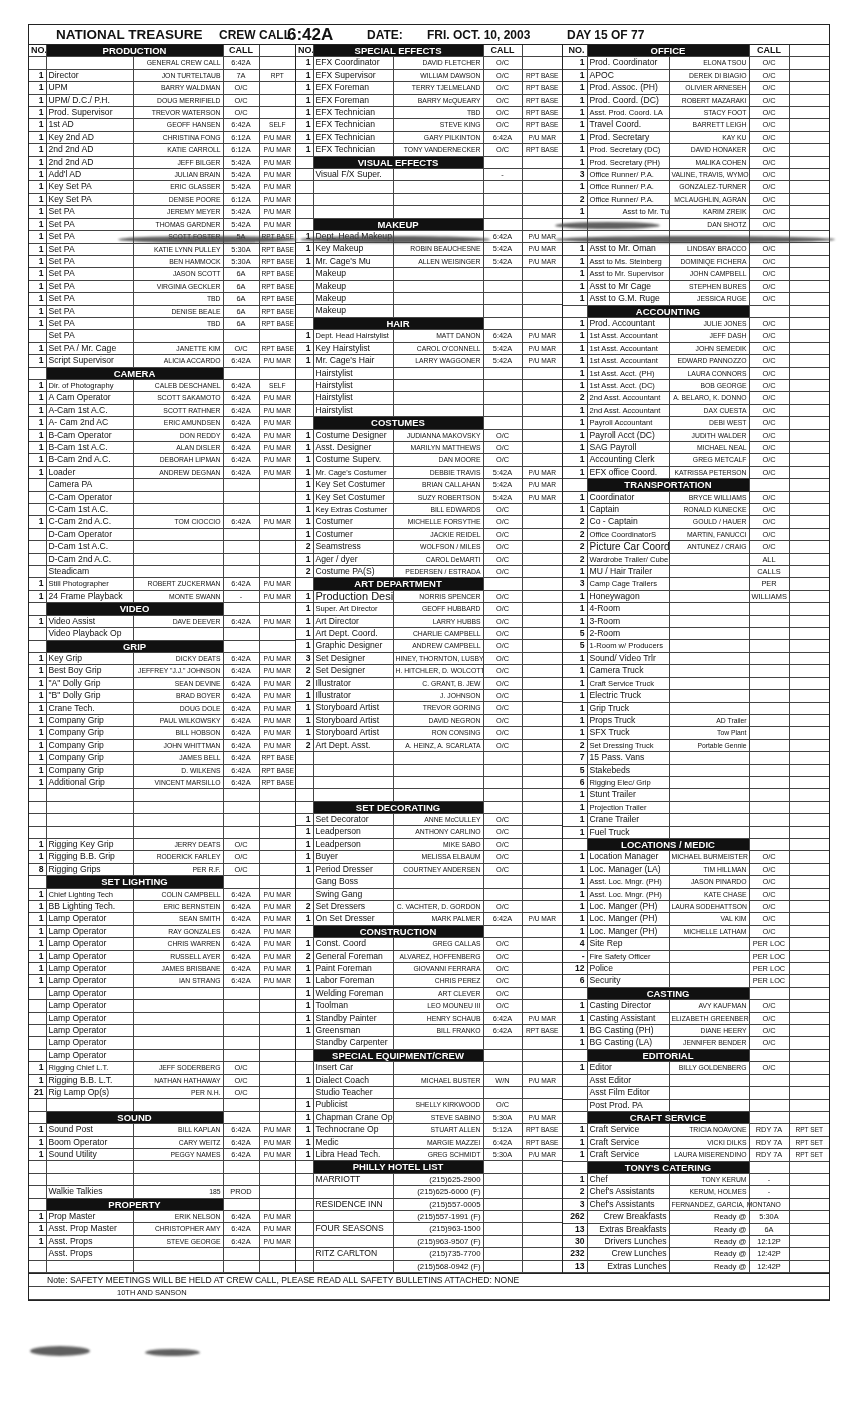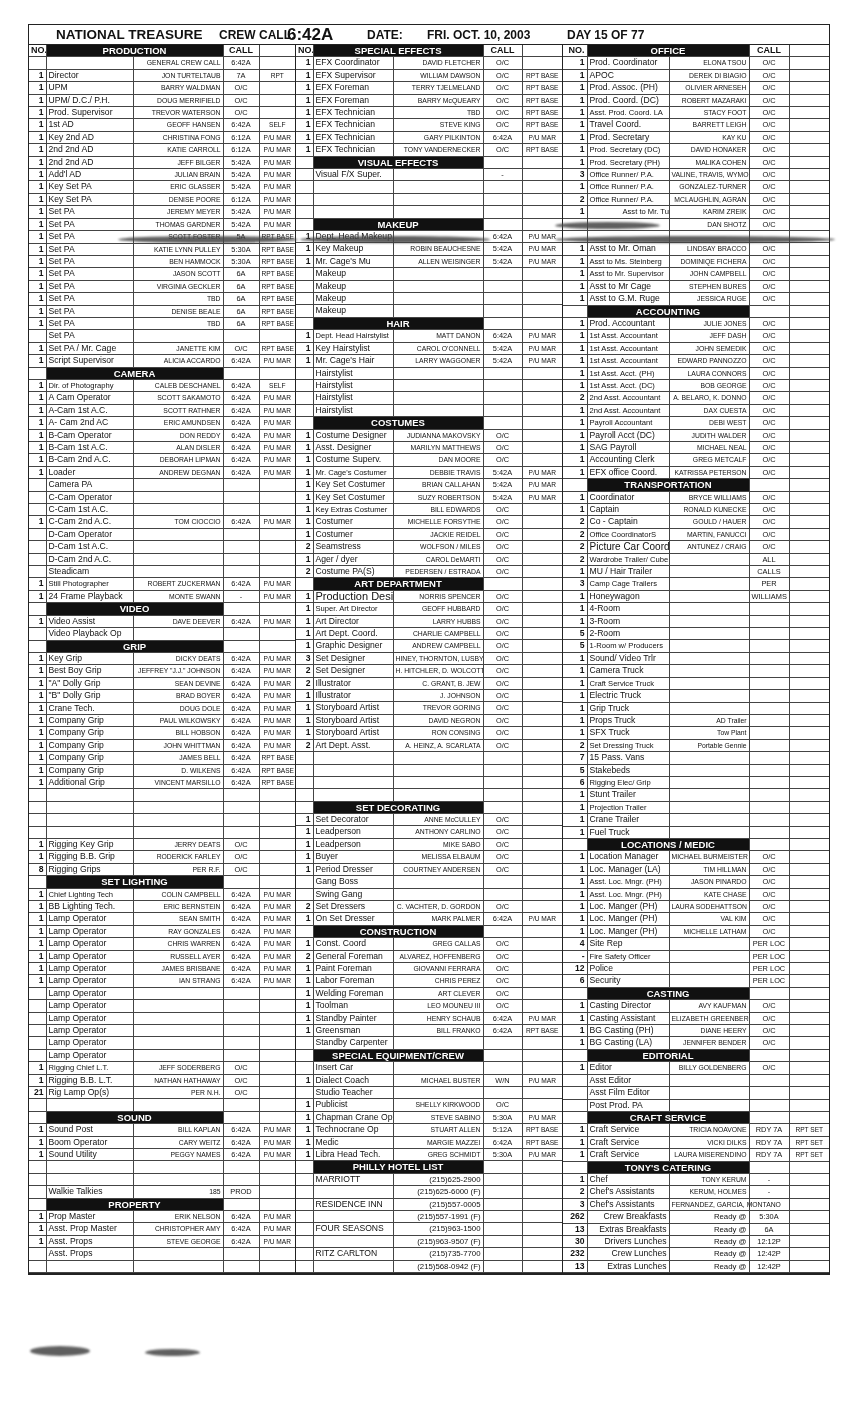--- a/index.html
+++ b/index.html
@@ -2132,20 +2132,22 @@
               <td class="pos" style="text-align:right;">Extras Lunches</td>
               <td class="name" style="font-size:7.8px;">Ready @</td>
               <td class="call">12:42P</td>
               <td class="extra"></td>
             </tr>
           </tbody>
       </table>
     </div>
   </div>
   <div class="notes">
+    <div class="row" style="padding-left:18px">Note:  SAFETY MEETINGS WILL BE HELD AT CREW CALL, PLEASE READ ALL SAFETY BULLETINS ATTACHED:  NONE</div>
+    <div class="row" style="padding-left:88px;font-size:7.5px">10TH AND SANSON</div>
   </div>
 </div>
 
 <div class="smudge" style="left:118px;top:236px;width:180px;height:7px"></div>
 <div class="smudge" style="left:300px;top:236px;width:190px;height:7px"></div>
 <div class="smudge" style="left:555px;top:222px;width:105px;height:7px"></div>
 <div class="smudge" style="left:555px;top:236px;width:280px;height:7px"></div>
 <div class="smudge" style="left:30px;top:1346px;width:60px;height:10px"></div>
 <div class="smudge" style="left:145px;top:1349px;width:55px;height:7px"></div>
 

